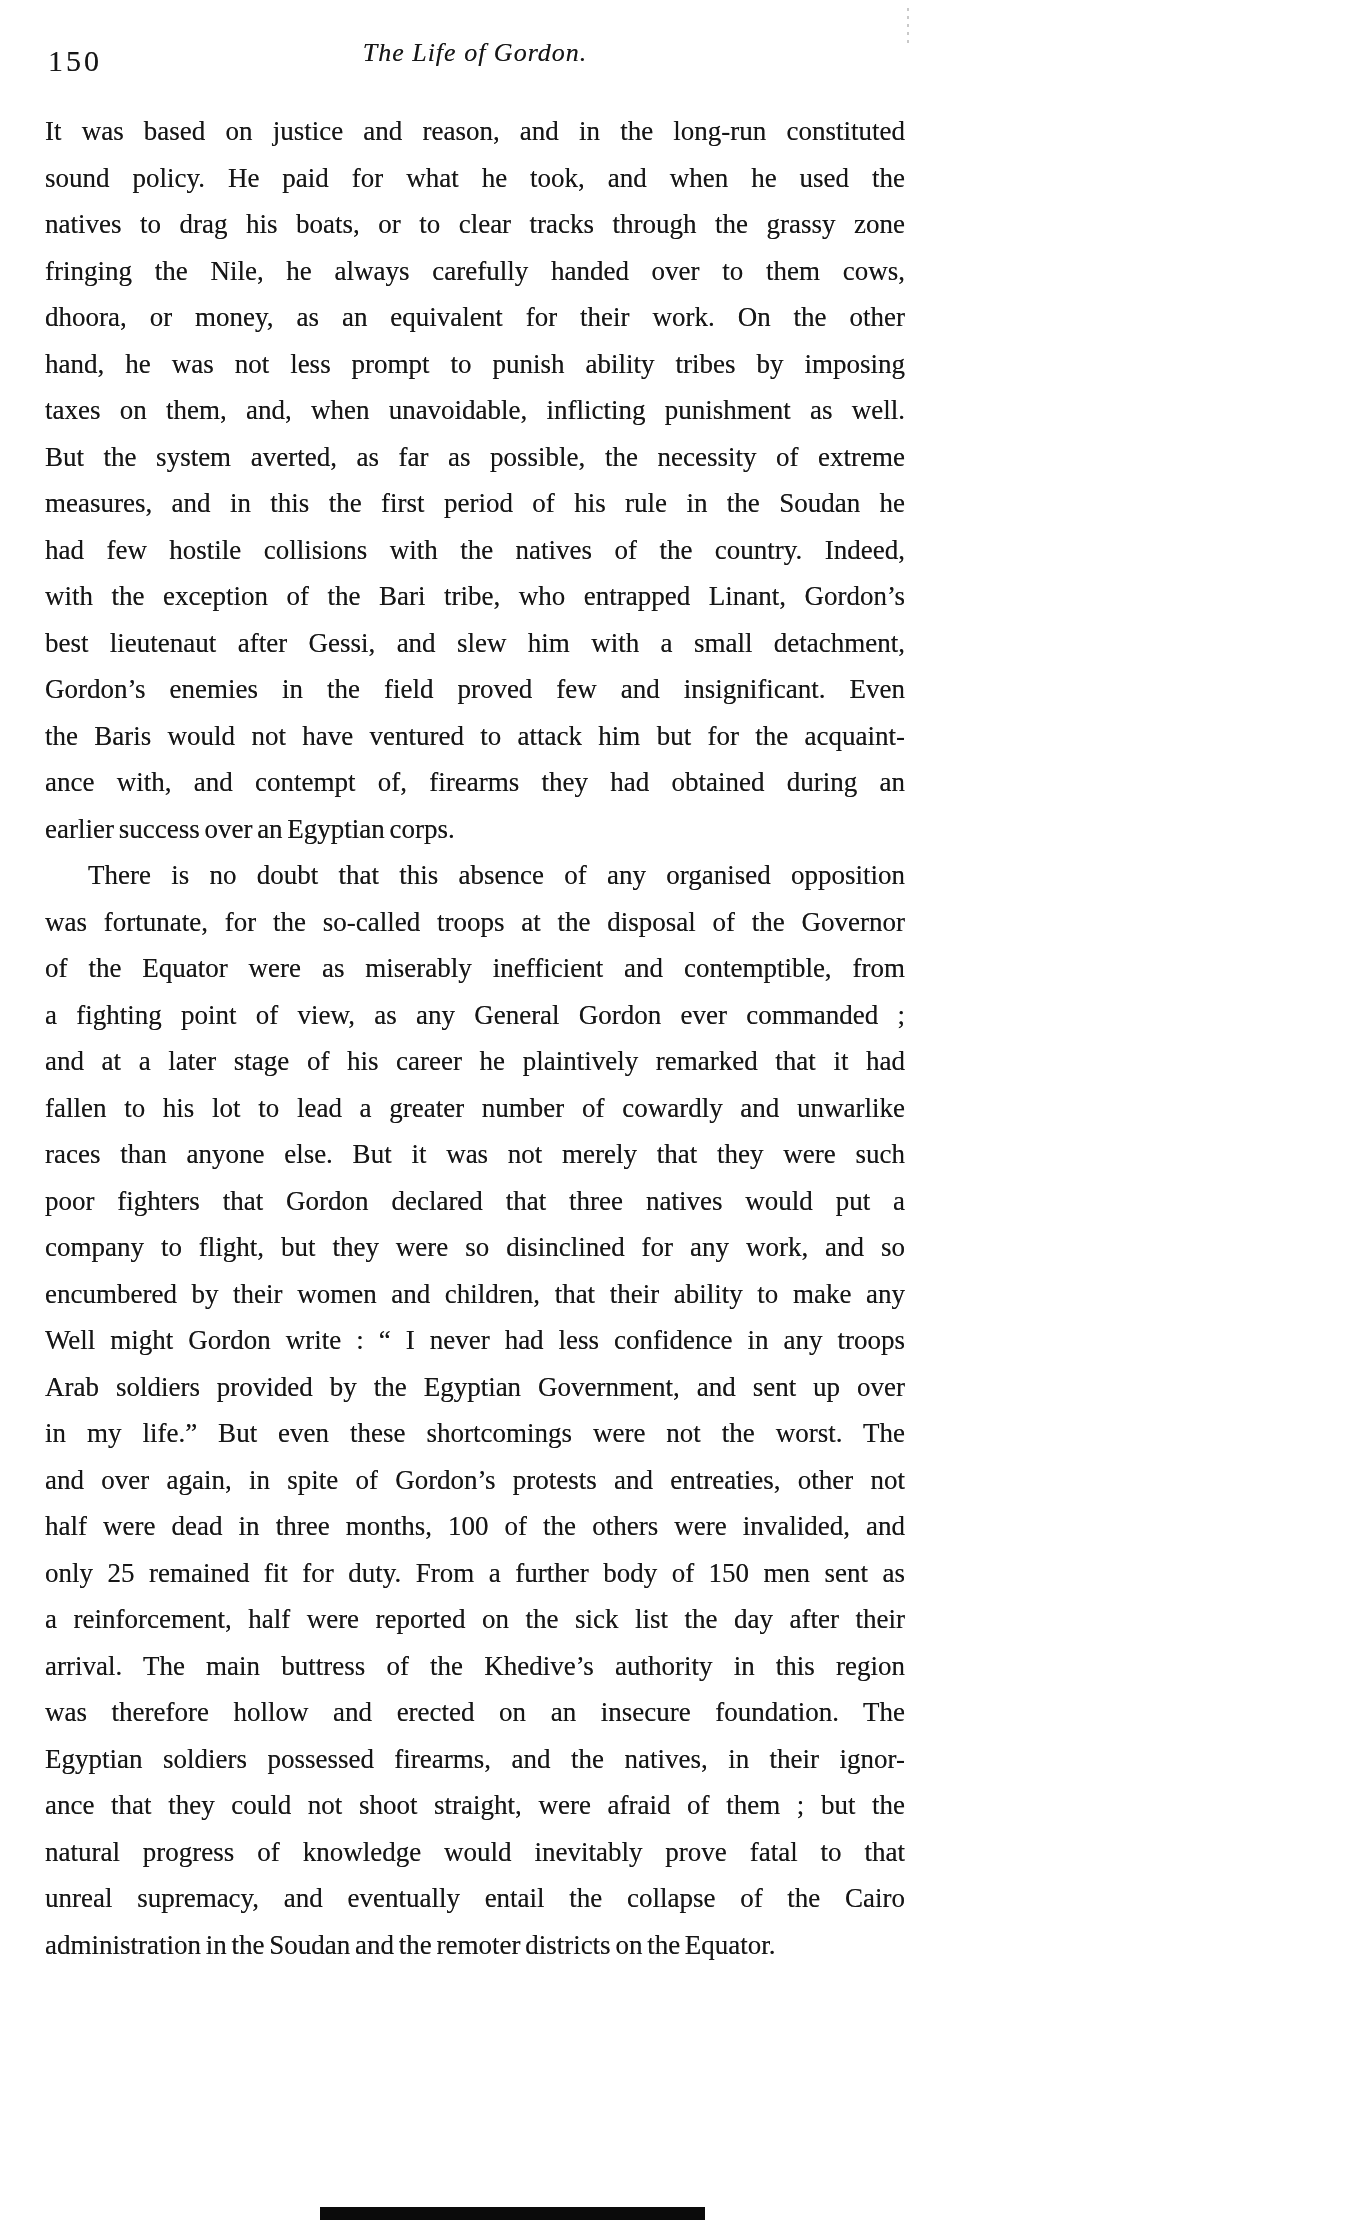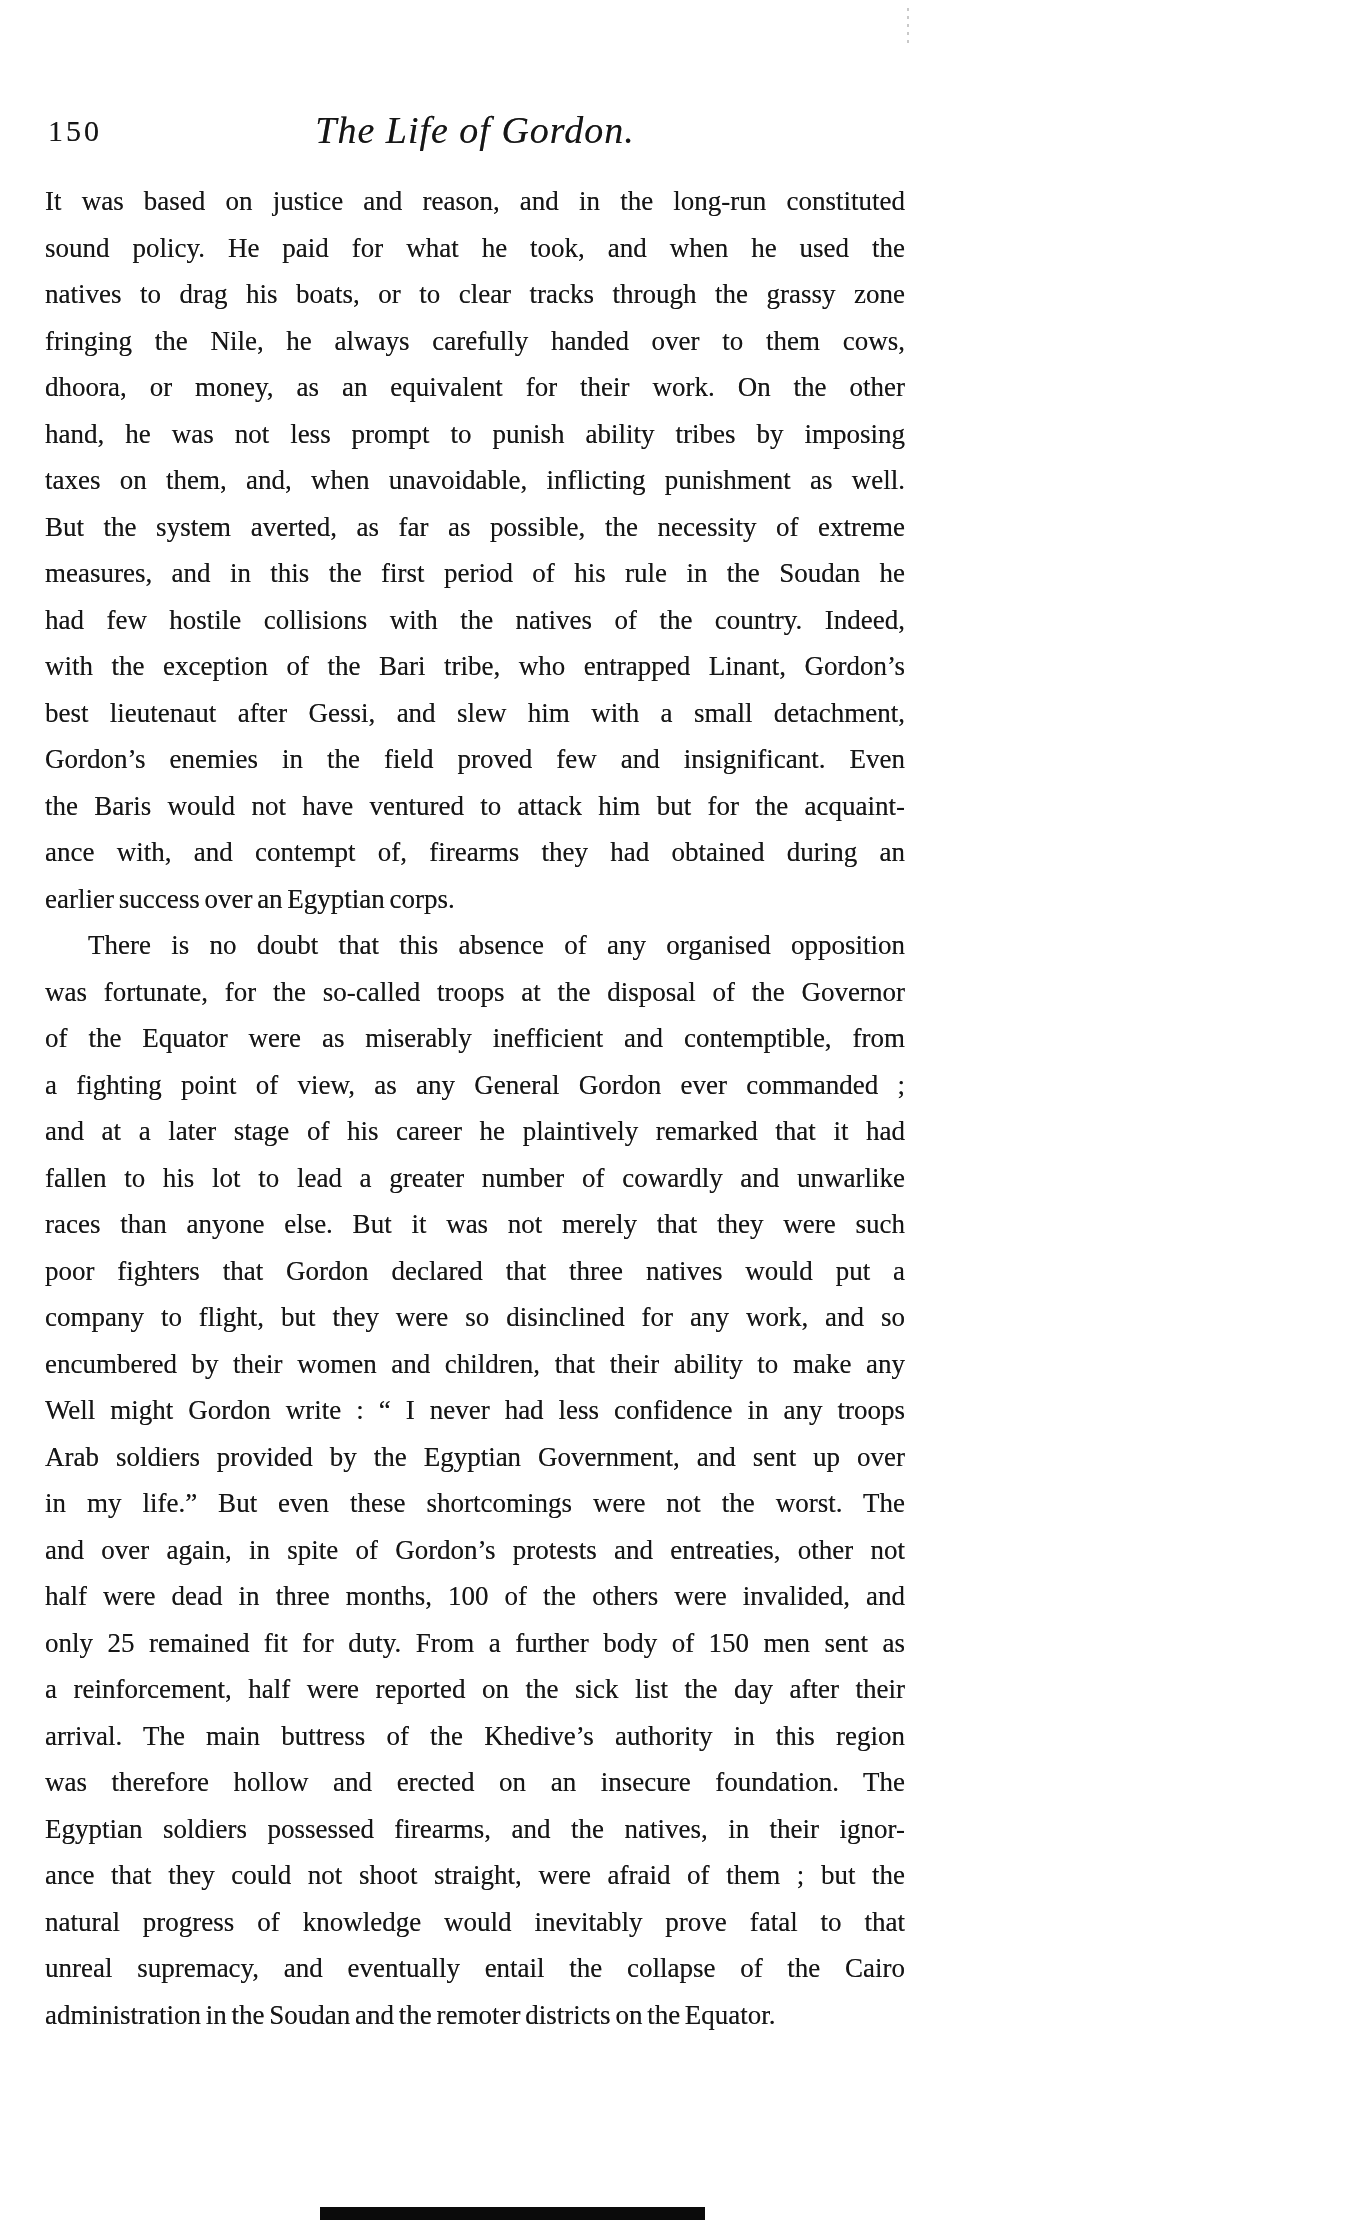--- a/index.html
+++ b/index.html
@@ -5,30 +5,30 @@
   html, body { margin:0; padding:0; }
   body {
     width:1346px; height:2220px;
     background:#ffffff;
     position:relative;
     font-family:"Liberation Serif", serif;
     color:#161616;
     overflow:hidden;
   }
   .text-block { position:absolute; left:45px; top:0; width:860px; }
-  .header { position:relative; margin-top:108px; height:46px; }
+  .header { position:relative; margin-top:38px; height:46px; }
   .page-number {
     position:absolute; left:3px; top:6px;
     font-size:30px; letter-spacing:3px;
     text-shadow:0 0 0.5px rgba(0,0,0,0.55);
   }
   .running-title {
     position:absolute; left:0; right:0; top:0;
     text-align:center; font-style:italic;
-    font-size:38px; letter-spacing:1px;
+    font-size:26px; letter-spacing:1px;
     text-shadow:0 0 0.5px rgba(0,0,0,0.55);
   }
   .body-text { margin-top:24px; }
   .line {
     font-size:27px; line-height:46.5px;
     text-align:justify; text-align-last:justify;
     word-spacing:-2px;
     text-shadow:0 0 0.5px rgba(0,0,0,0.55);
   }
   .line.last { text-align-last:left; }

